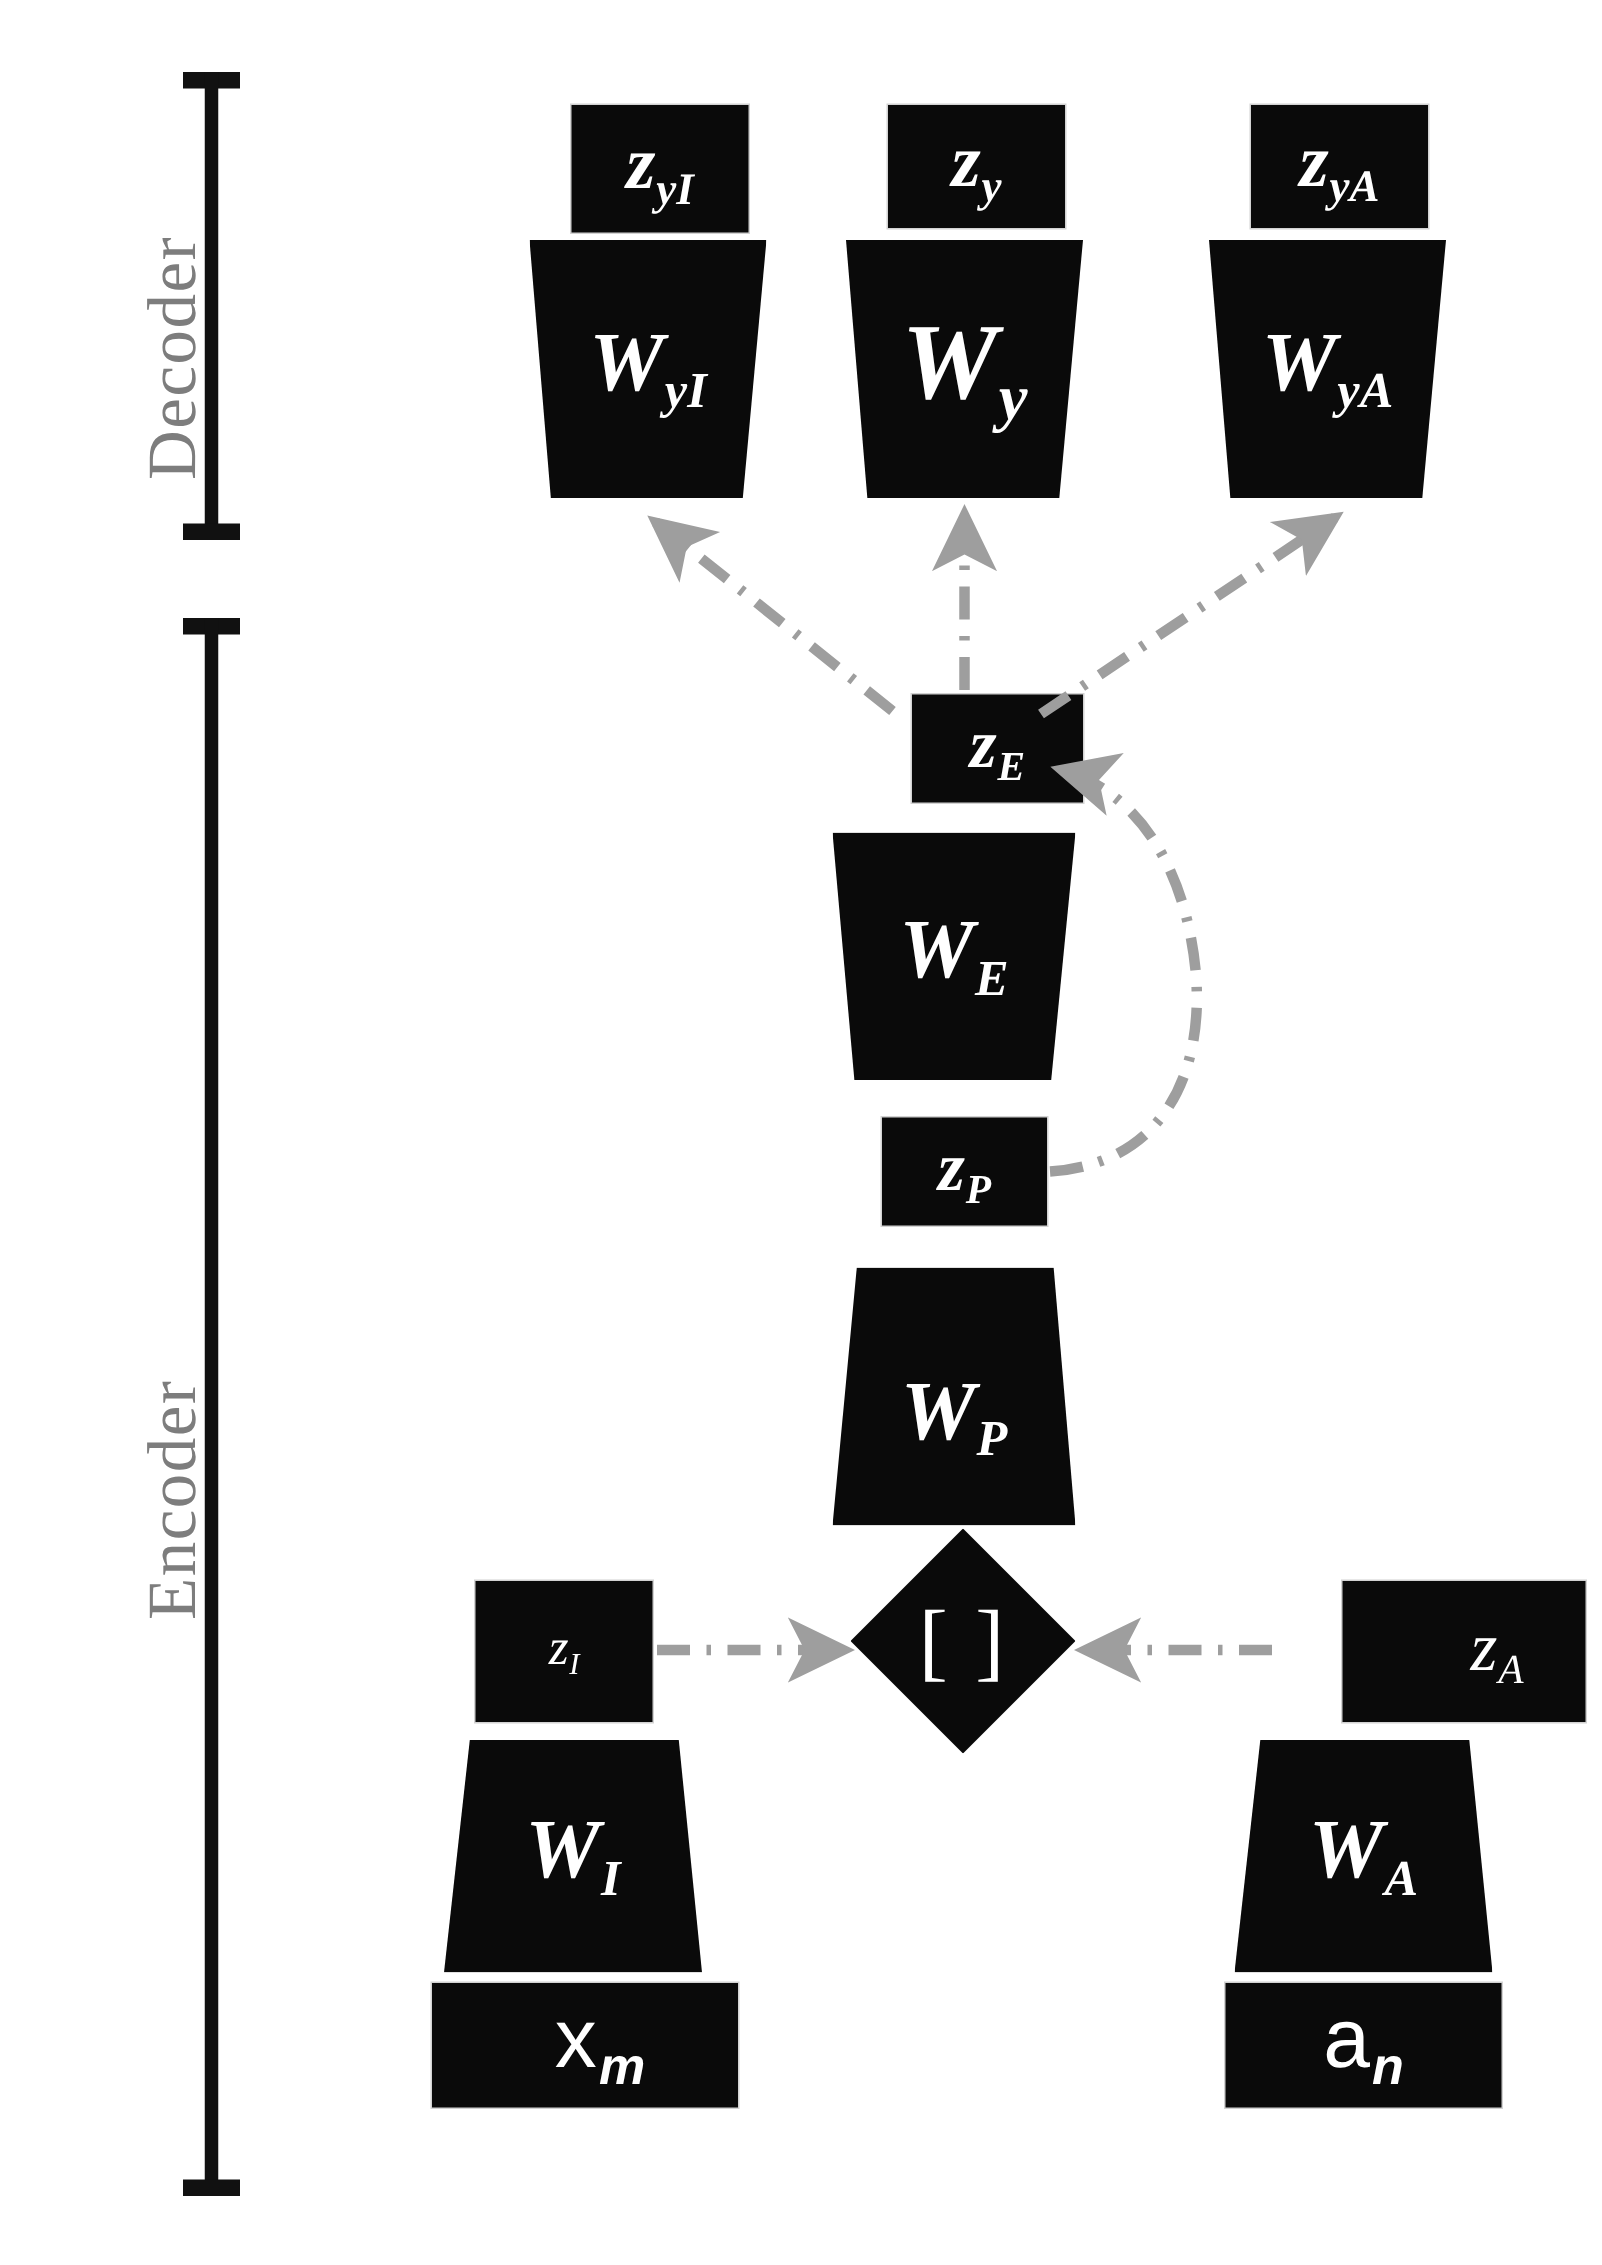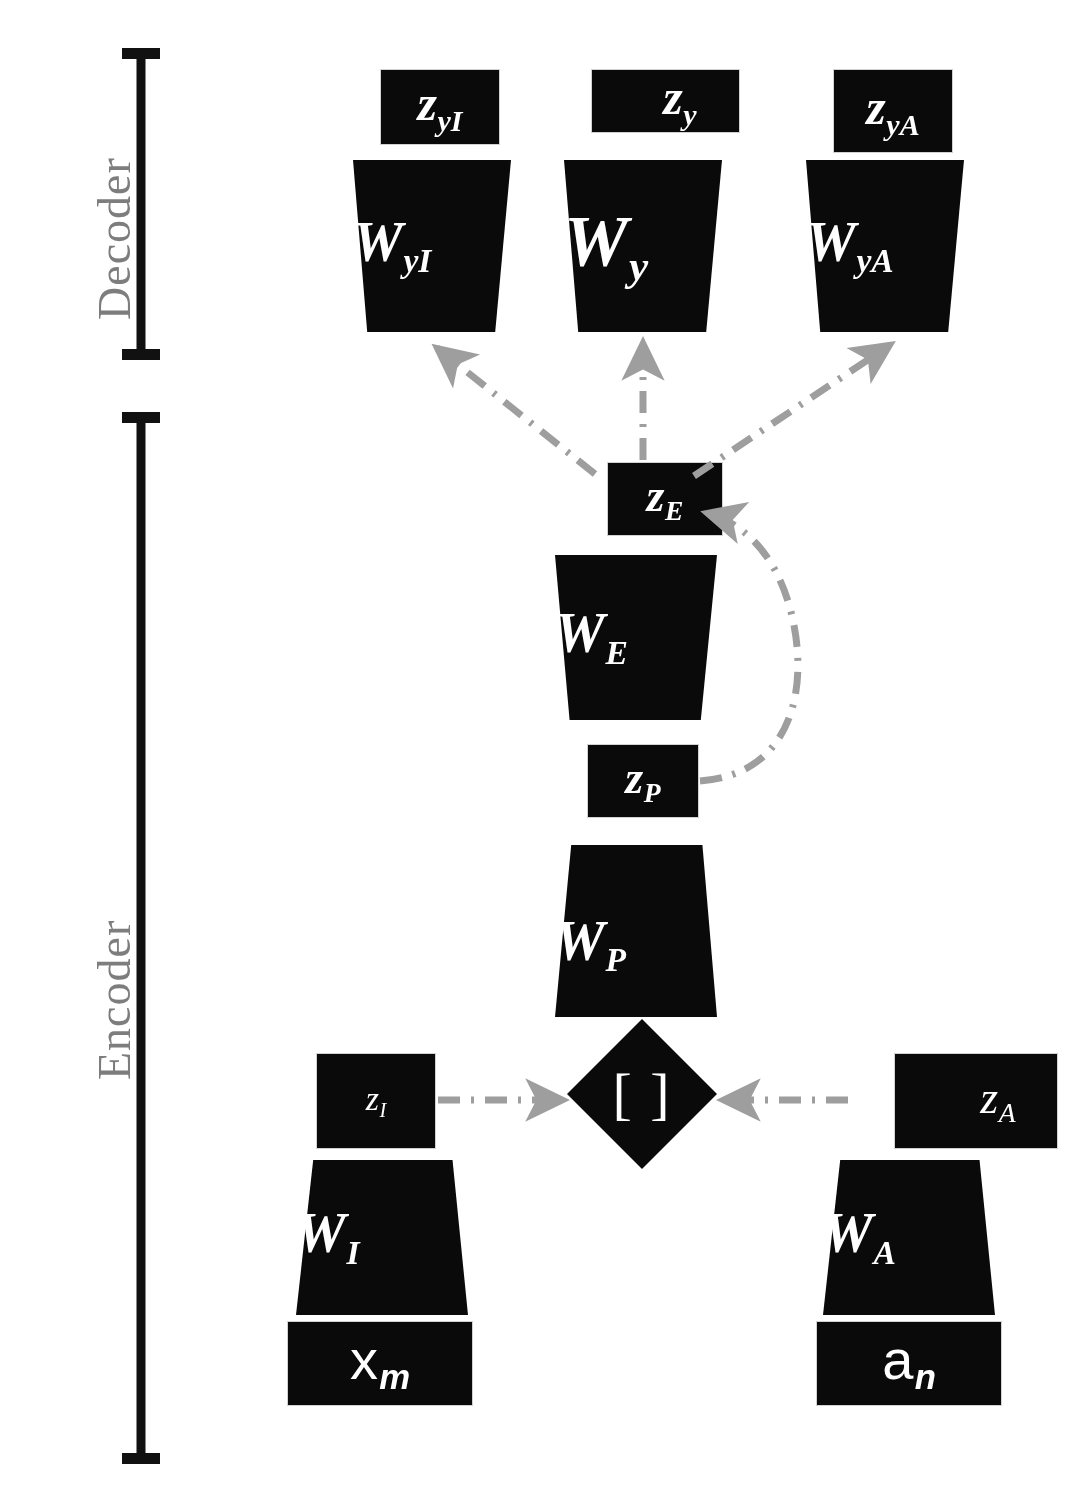--- a/index.html
+++ b/index.html
@@ -94,20 +94,21 @@
     font-size: 0.62em;
     vertical-align: -0.30em;
     margin-left: 0.04em;
   }
 
   
   .trap {
     position: absolute;
     display: flex;
     align-items: center;
+    justify-content: center;
     color: #ffffff;
   }
   .trap .shape {
     position: absolute;
     inset: 0;
     background: #0a0a0a;
   }
   .trap.up .shape {
     
     clip-path: polygon(0% 0%, 100% 0%, 90% 100%, 9% 100%);
@@ -169,27 +170,27 @@
   </div>
   <div class="section-label" style="left:88px; top:320px;">Decoder</div>
 
   <div class="bracket-wrap" style="left:122px; top:412px; height:1052px;">
     <div class="bracket-cap top"></div>
     <div class="bracket-stem"></div>
     <div class="bracket-cap bottom"></div>
   </div>
   <div class="section-label" style="left:88px; top:1080px;">Encoder</div>
 
-  <div class="rect-node" style="left:381px; top:70px; width:118px; height:74px;">
+  <div class="rect-node" style="left:381px; top:70px; width:118px; height:85px;">
     <span class="lbl" style="font-size:50px;">
       <span class="m-main">z</span><span class="m-sub">yI</span>
     </span>
   </div>
 
-  <div class="rect-node" style="left:592px; top:70px; width:118px; height:62px;padding-left:29px;">
+  <div class="rect-node" style="left:592px; top:70px; width:118px; height:82px;">
     <span class="lbl" style="font-size:50px;">
       <span class="m-main">z</span><span class="m-sub">y</span>
     </span>
   </div>
 
   <div class="rect-node" style="left:834px; top:70px; width:118px; height:82px;">
     <span class="lbl" style="font-size:50px;">
       <span class="m-main">z</span><span class="m-sub">yA</span>
     </span>
   </div>
@@ -252,21 +253,21 @@
     </span>
   </div>
 
   <div class="trap down" style="left:296px; top:1160px; width:172px; height:155px;">
     <div class="shape"></div>
     <span class="lbl" style="font-size:56px;">
       <span class="m-main">W</span><span class="m-sub">I</span>
     </span>
   </div>
 
-  <div class="rect-node" style="left:288px; top:1322px; width:184px; height:83px;">
+  <div class="rect-node" style="left:288px; top:1322px; width:184px; height:83px;padding-left:20px;">
     <span class="lbl" style="font-size:56px;">
       <span class="s-main">x</span><span class="s-sub">m</span>
     </span>
   </div>
 
   <div class="rect-node" style="left:895px; top:1054px; width:118px; height:94px;padding-left:44px;">
     <span class="lbl" style="font-size:46px;">
       <span class="m-main light">z</span><span class="m-sub light">A</span>
     </span>
   </div>

